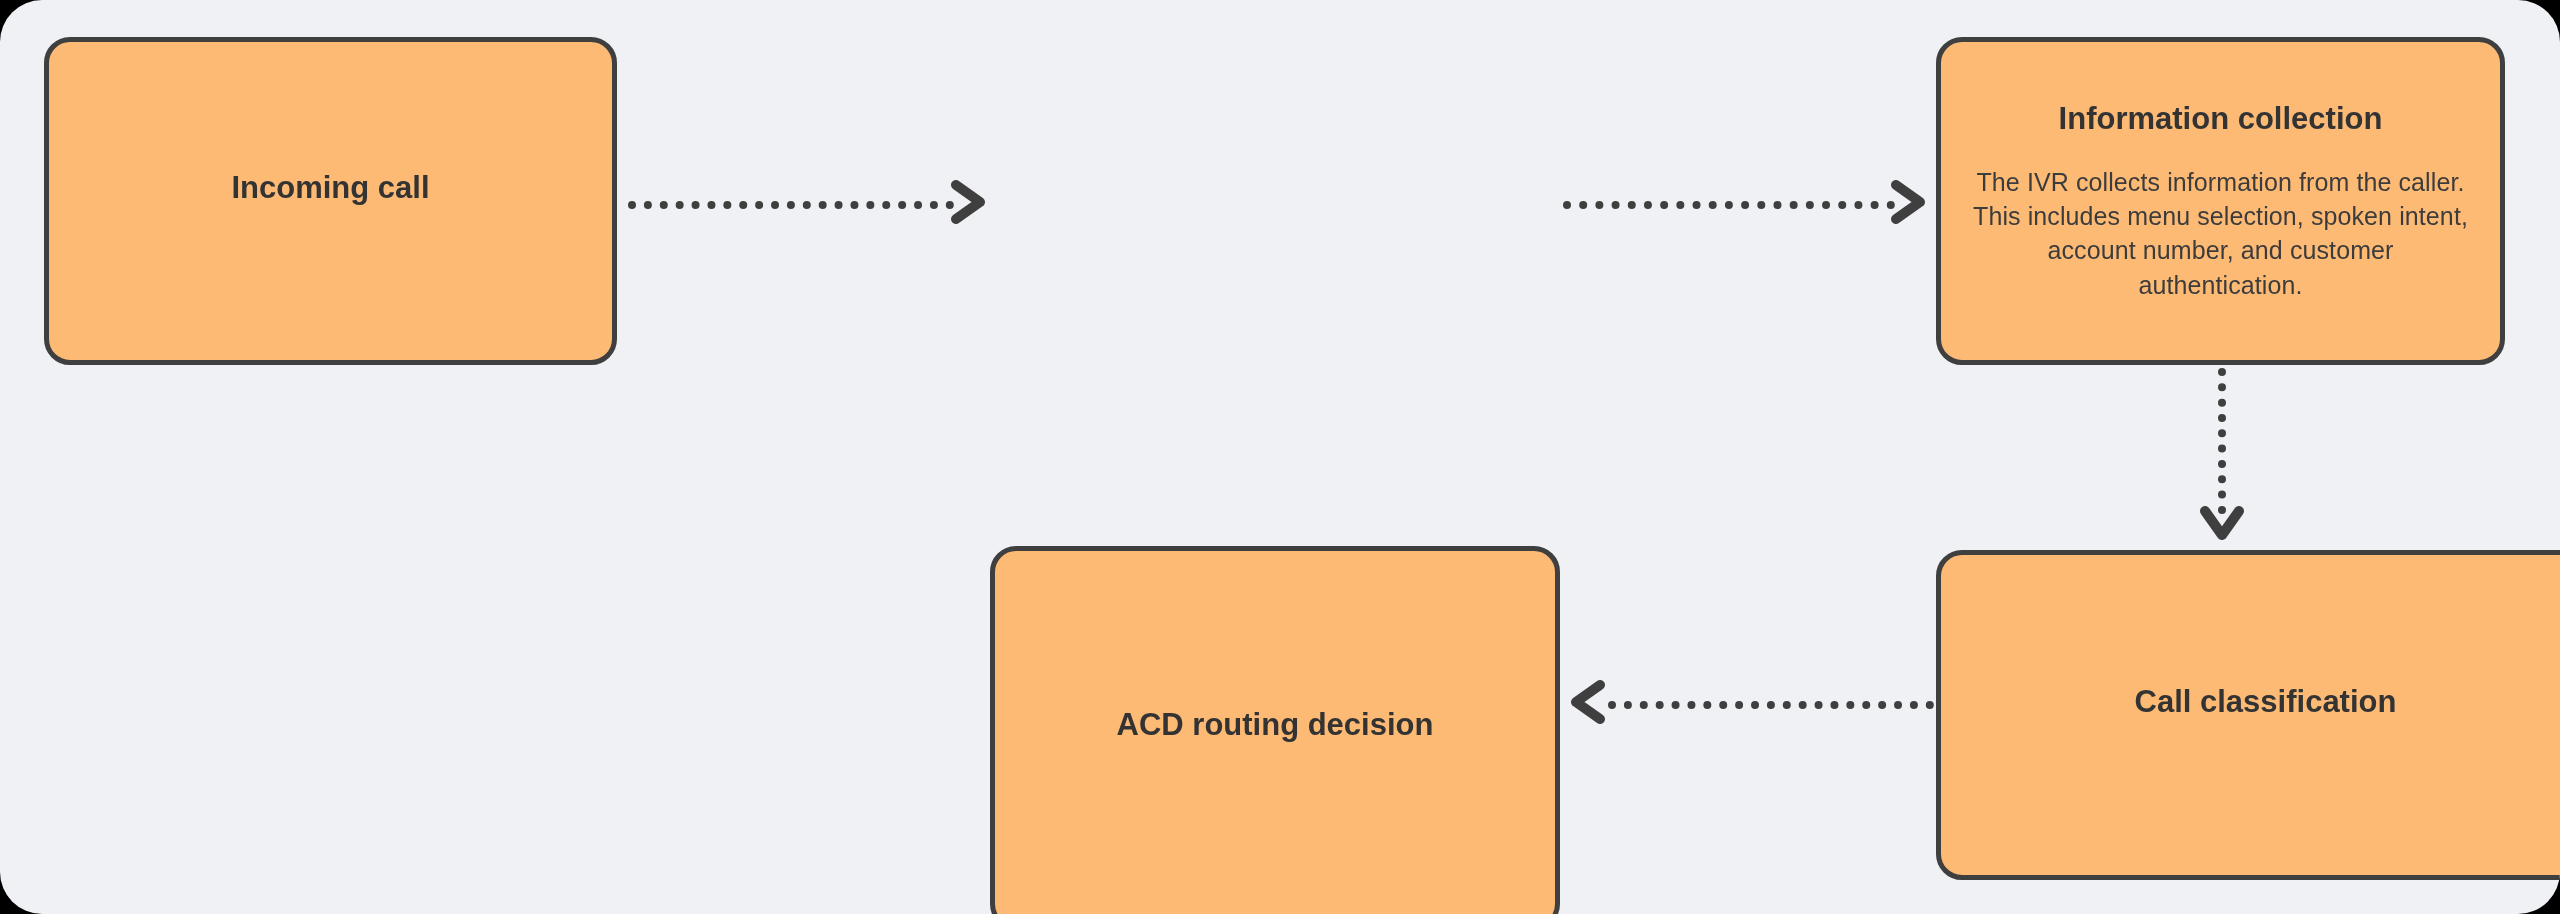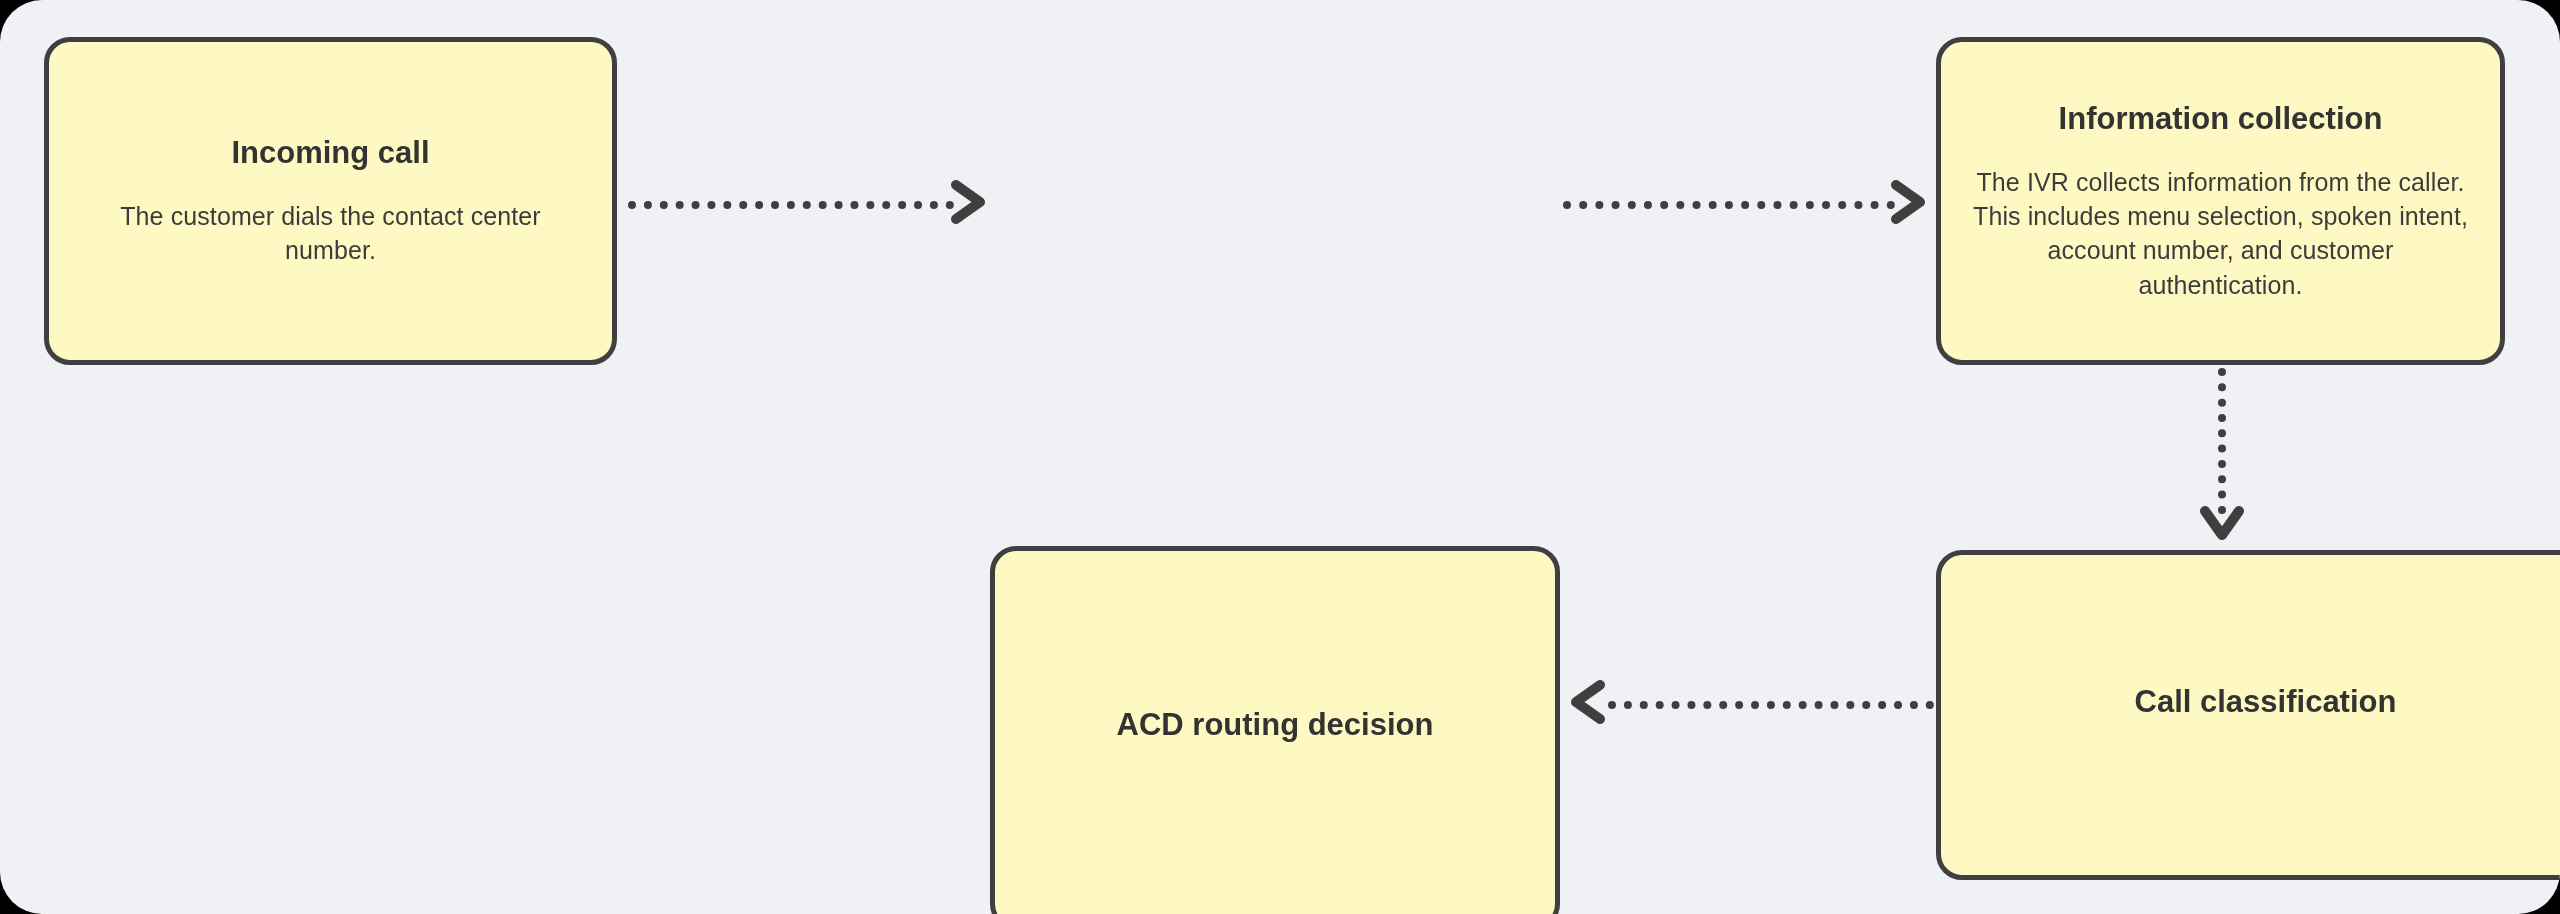--- a/index.html
+++ b/index.html
@@ -20,21 +20,21 @@
     height: 914px;
     background: #f0f1f5;
     border-radius: 42px;
     overflow: hidden;
   }
 
   
   .node {
     position: absolute;
     box-sizing: border-box;
-    background: #fef9c3;
+    background: #fdba74;
     border: 5px solid #3f3f3f;
     border-radius: 26px;
     display: flex;
     flex-direction: column;
     align-items: center;
     justify-content: center;
     text-align: center;
     padding: 14px 26px;
   }
   .node-title {
@@ -80,21 +80,20 @@
   }
   .chevron svg { display: block; }
 </style>
 </head>
 <body>
 
 <div id="canvas">
 
   <div class="node" id="node-incoming-call">
     <div class="node-title">Incoming call</div>
-    <div class="node-desc">The customer dials the contact center number.</div>
   </div>
 
 
   <div class="node" id="node-information-collection">
     <div class="node-title">Information collection</div>
     <div class="node-desc">The IVR collects information from the caller. This includes menu selection, spoken intent, account number, and customer authentication.</div>
   </div>
 
   <div class="node" id="node-acd-routing-decision">
     <div class="node-title">ACD routing decision</div>

